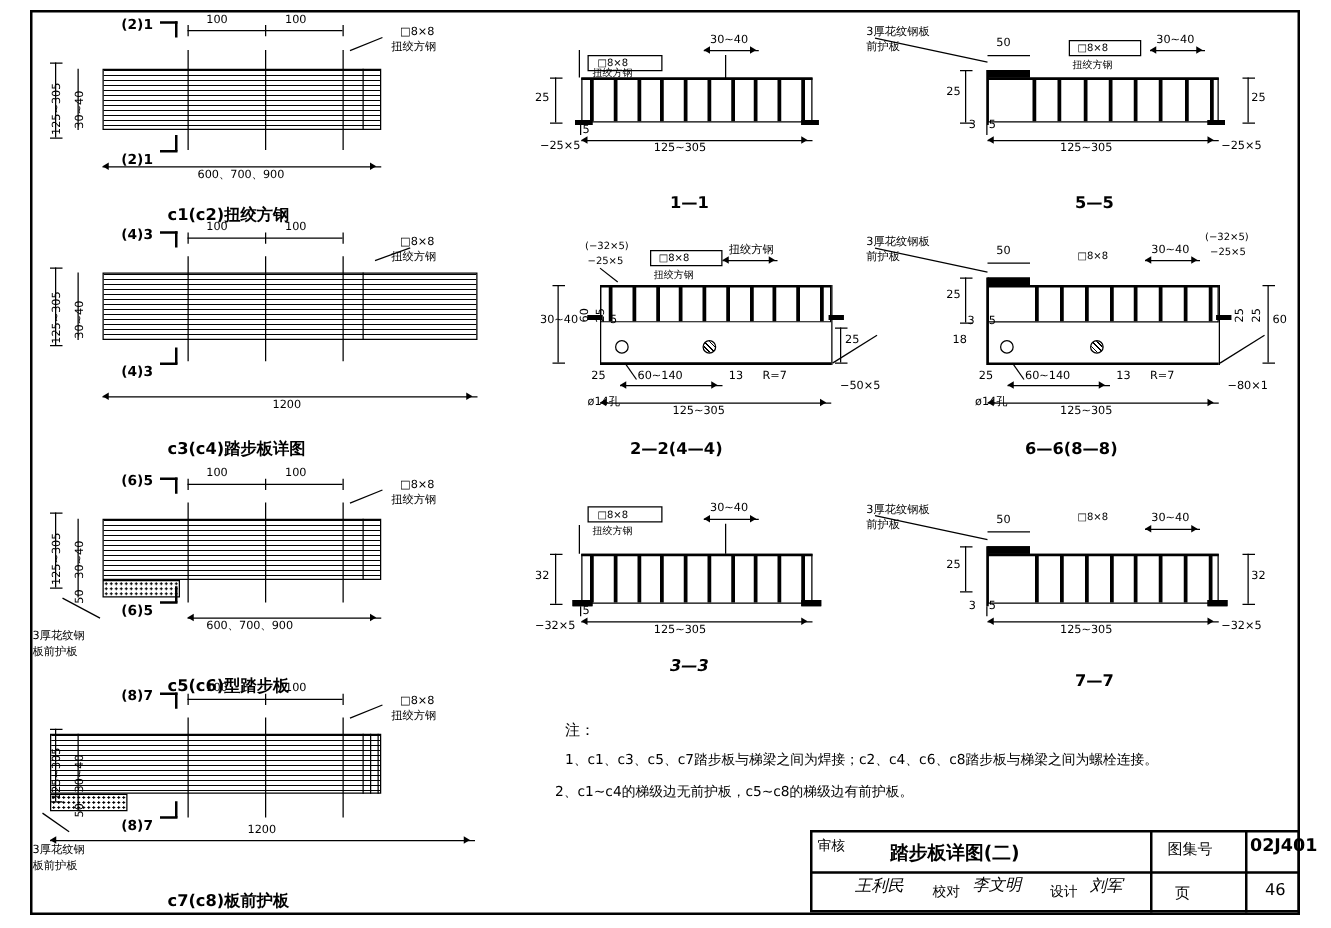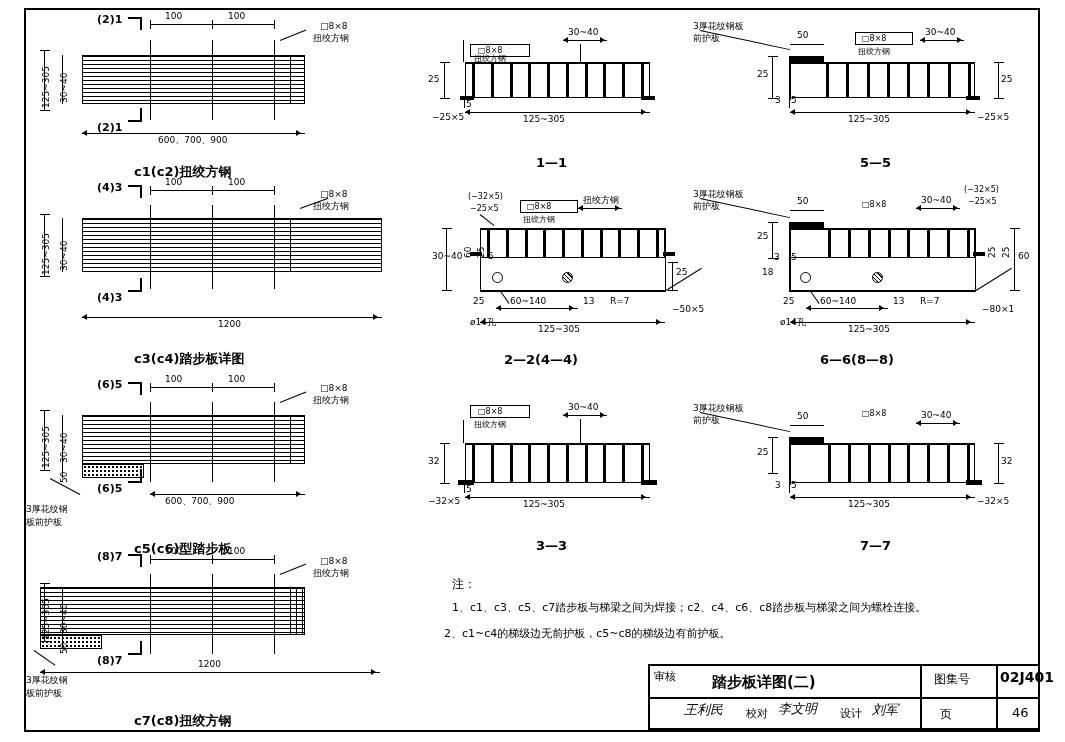--- a/index.html
+++ b/index.html
@@ -192,21 +192,21 @@
     <div class="vtxt" style="left:60px;top:654px;">50</div>
     <div class="ln h" style="left:40px;top:583px;width:10px;"></div>
     <div class="ln h" style="left:40px;top:641px;width:10px;"></div>
     <div class="ln h" style="left:34px;top:650px;width:26px;transform:rotate(35deg);transform-origin:left center;"></div>
     <div class="txt s9" style="left:26px;top:676px;">3厚花纹钢</div>
     <div class="txt s9" style="left:26px;top:689px;">板前护板</div>
     <div class="dim" style="left:40px;top:672px;width:340px;"></div>
     <div class="arrowR" style="left:371px;top:669px;"></div>
     <div class="arrowL" style="left:40px;top:669px;"></div>
     <div class="txt s9" style="left:198px;top:660px;">1200</div>
-    <div class="cap" style="left:134px;top:712px;">c7(c8)扭绞方钢</div>
+    <div class="cap" style="left:134px;top:712px;">c7(c8)板前护板</div>
   </div>
 
   <div>
     <div class="secbar" style="left:465px;top:62px;width:185px;height:36px;"></div>
     <div class="ln h2" style="left:465px;top:62px;width:185px;"></div>
     <div class="teeth" style="left:472px;top:63px;width:172px;height:34px;">
       <div class="tooth"></div>
         <div class="tooth"></div>
         <div class="tooth"></div>
         <div class="tooth"></div>
@@ -447,21 +447,21 @@
     <div class="txt s9" style="left:428px;top:457px;">32</div>
     <div class="ln h" style="left:440px;top:443px;width:10px;"></div>
     <div class="ln h" style="left:440px;top:483px;width:10px;"></div>
     <div class="txt s9" style="left:466px;top:485px;">5</div>
     <div class="ln v" style="left:464px;top:485px;height:8px;"></div>
     <div class="txt s9" style="left:428px;top:497px;">−32×5</div>
     <div class="dim" style="left:465px;top:497px;width:185px;"></div>
     <div class="arrowR" style="left:641px;top:494px;"></div>
     <div class="arrowL" style="left:465px;top:494px;"></div>
     <div class="txt s9" style="left:523px;top:500px;">125~305</div>
-    <div class="cap" style="left:536px;top:538px;">3—3</div>
+    <div class="cap" style="left:536px;top:526px;font-style:italic;">3—3</div>
   </div>
 
   <div>
     <div class="secbar" style="left:790px;top:443px;width:185px;height:40px;"></div>
     <div class="ln h2" style="left:790px;top:443px;width:185px;"></div>
     <div class="boxblk" style="left:790px;top:437px;width:34px;height:6px;"></div>
     <div class="teeth" style="left:828px;top:444px;width:142px;height:38px;">
       <div class="tooth"></div>
         <div class="tooth"></div>
         <div class="tooth"></div>

